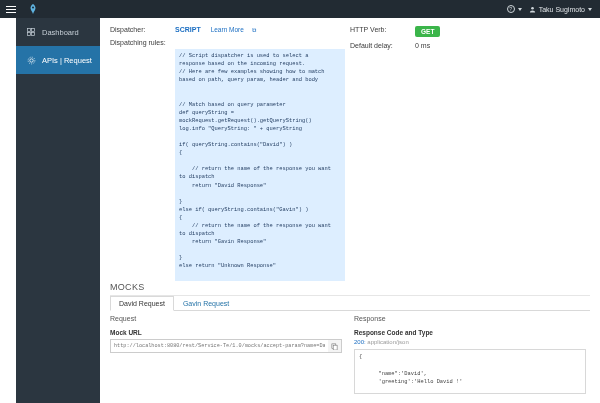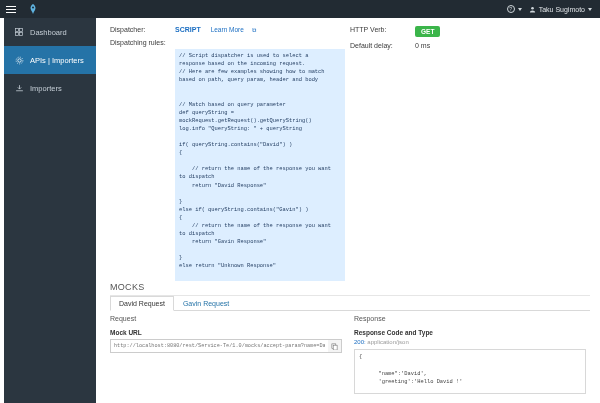--- a/index.html
+++ b/index.html
@@ -44,21 +44,21 @@
     font-size: 5px; line-height: 7px; text-align: center; color: #cfd6da;
   }
   .caret-down {
     width: 0; height: 0; border-left: 2.5px solid transparent;
     border-right: 2.5px solid transparent; border-top: 3px solid #cfd6da;
     display: inline-block;
   }
 
   
   .sidebar {
-    position: absolute; top: 18px; left: 4px; width: 92px; height: 385px;
+    position: absolute; top: 18px; left: 16px; width: 92px; height: 385px;
     background: #2b3640;
   }
   .side-item {
     height: 28px; display: flex; align-items: center; gap: 6px;
     padding-left: 10px; color: #c5ced6; font-size: 7.5px; cursor: pointer;
   }
   .side-item.active { background: #2573a7; color: #fff; }
   .side-ico { width: 10px; display: flex; justify-content: center; }
 
   
@@ -201,30 +201,21 @@
       </span>
       <span>Dashboard</span>
     </div>
     <div class="side-item active">
       <span class="side-ico">
         <svg width="9" height="9" viewBox="0 0 16 16">
           <circle cx="8" cy="8" r="3" fill="none" stroke="#fff" stroke-width="1.4"></circle>
           <circle cx="8" cy="8" r="6" fill="none" stroke="#fff" stroke-width="1.2" stroke-dasharray="2 2"></circle>
         </svg>
       </span>
-      <span>APIs | Importers</span>
-    </div>
-    <div class="side-item">
-      <span class="side-ico">
-        <svg width="9" height="9" viewBox="0 0 16 16">
-          <path d="M2 12h12" stroke="#c5ced6" stroke-width="1.4" fill="none"></path>
-          <path d="M8 2v7m0 0l-3-3m3 3l3-3" stroke="#c5ced6" stroke-width="1.4" fill="none"></path>
-        </svg>
-      </span>
-      <span>Importers</span>
+      <span>APIs | Request</span>
     </div>
   </div>
 
   <div class="main">
 
     <div class="top-section">
 
       <div class="left-col">
         <div class="field-row">
           <div class="field-label">Dispatcher:</div>

